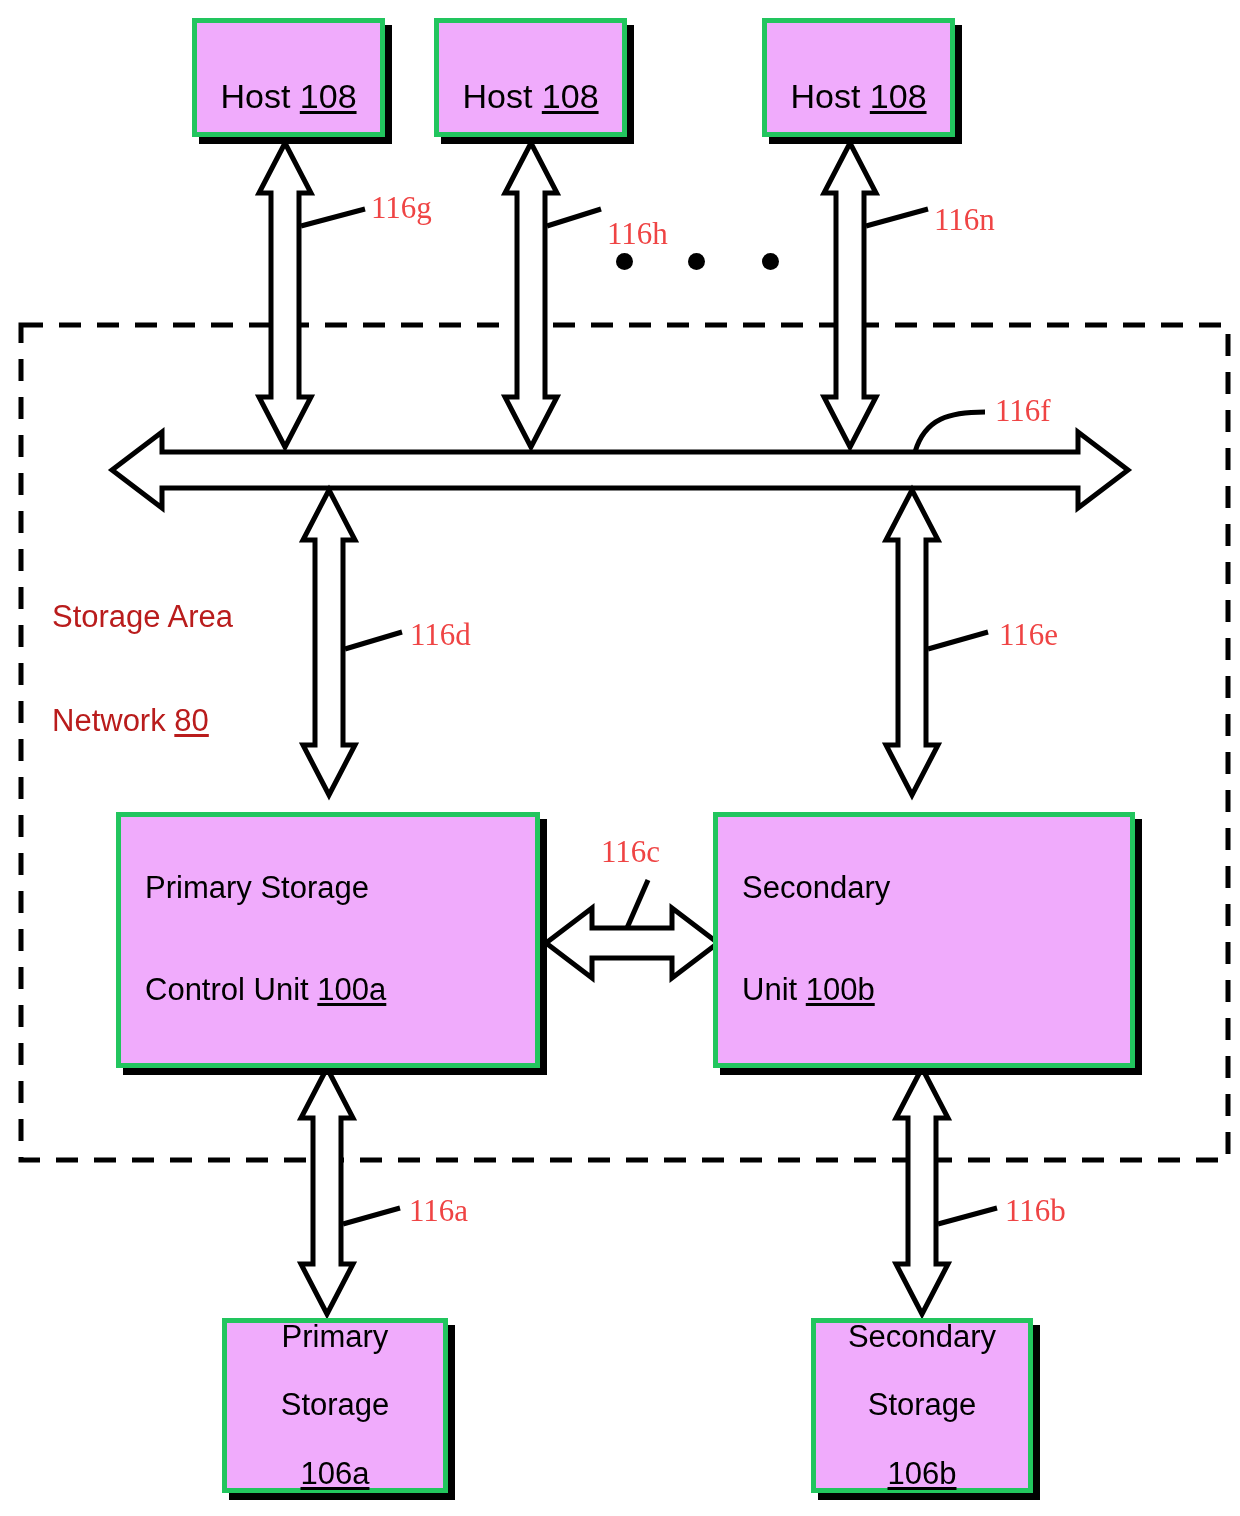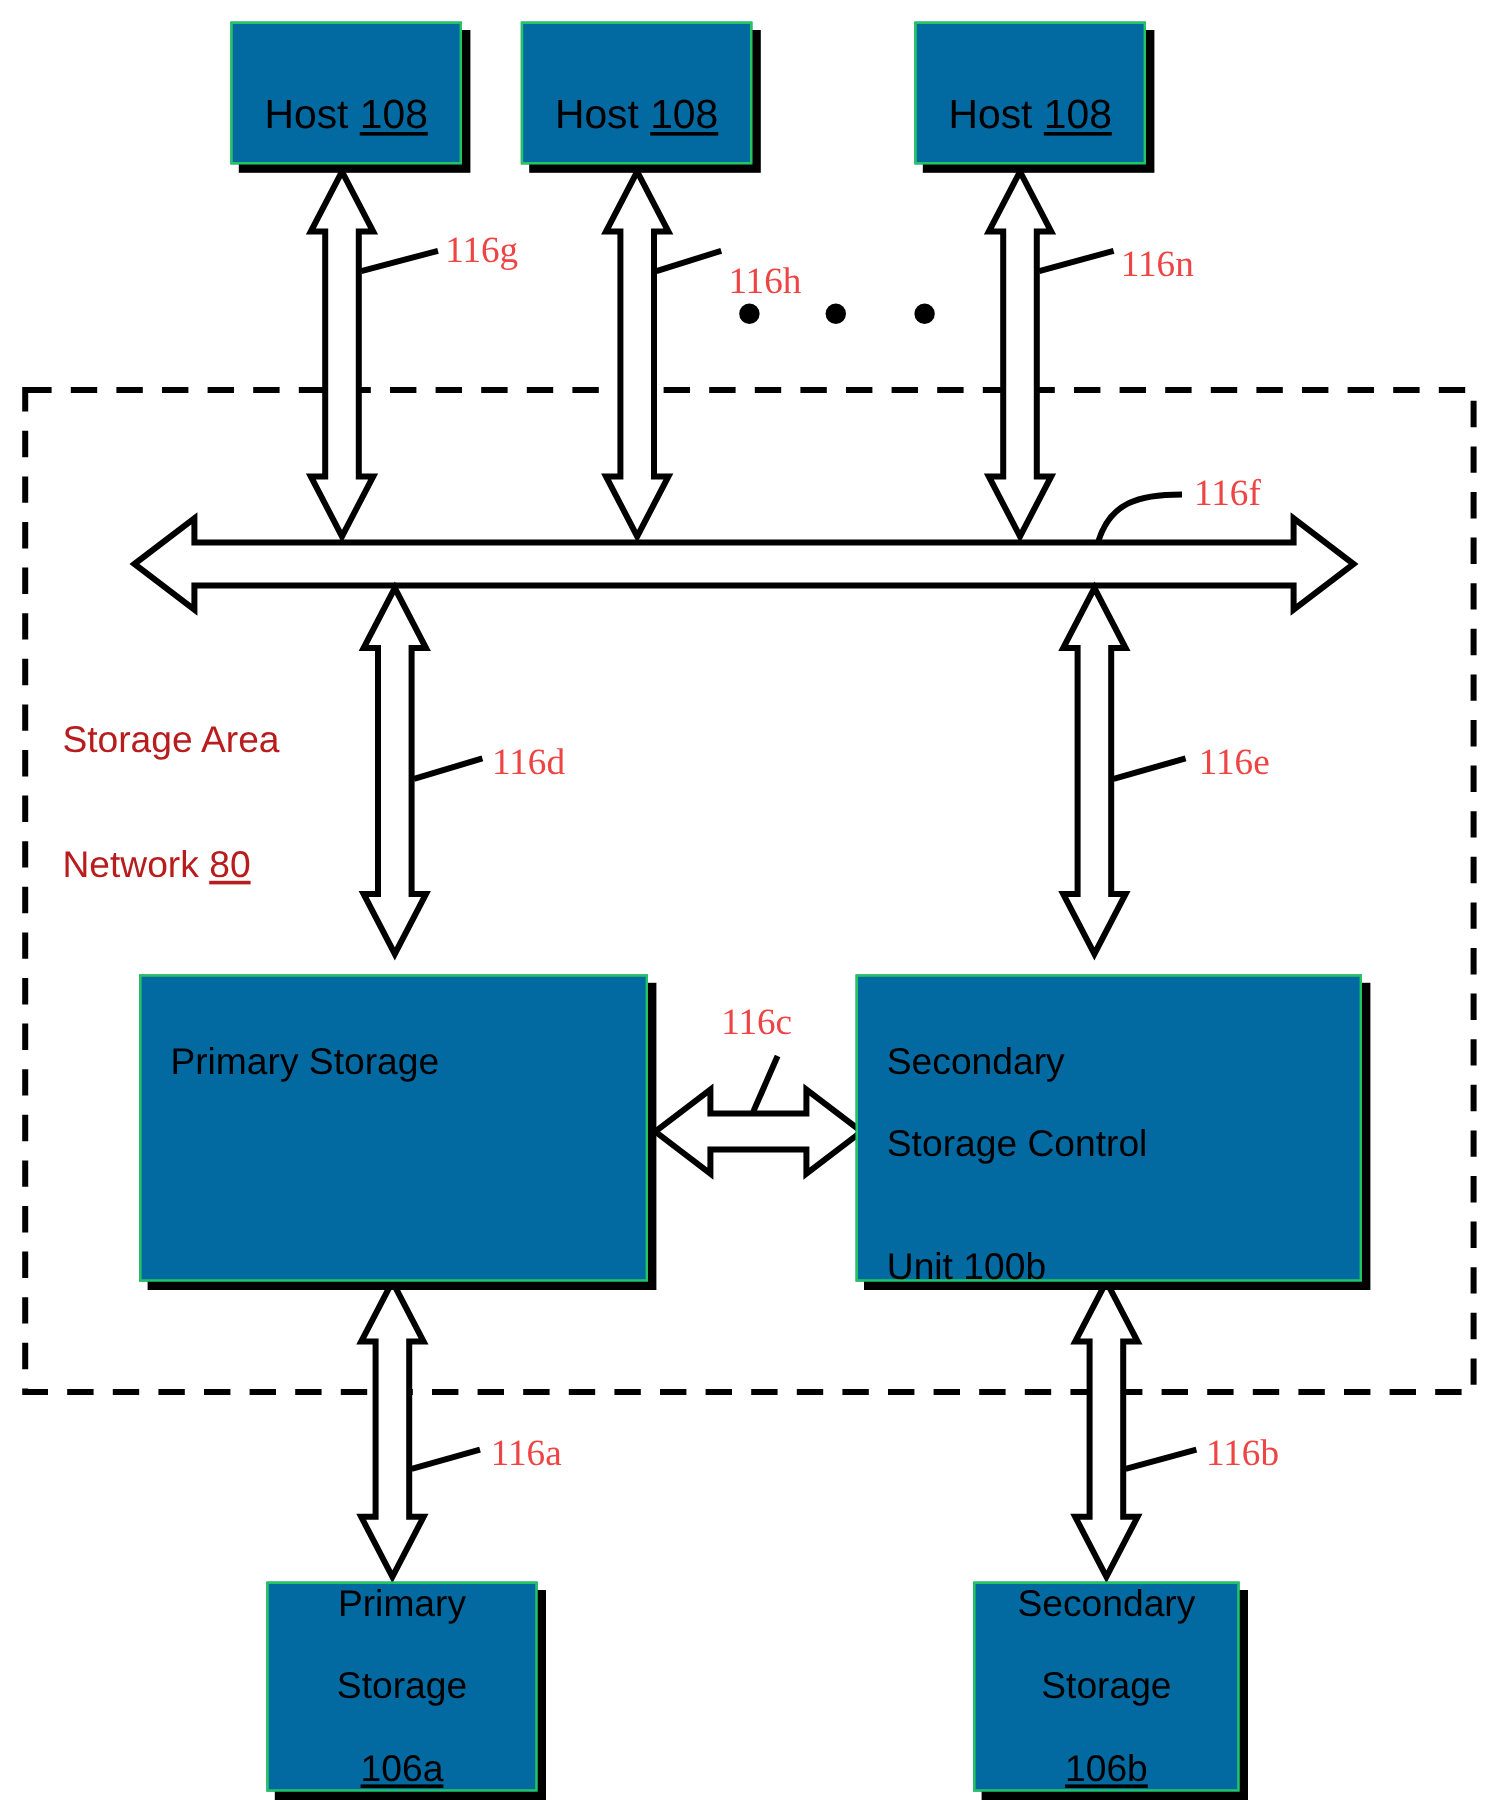--- a/index.html
+++ b/index.html
@@ -21,23 +21,23 @@
   svg.layer {
     position: absolute;
     left: 0;
     top: 0;
     width: 1240px;
     height: 1516px;
   }
   
   .node-box {
     position: absolute;
-    background: #0369a1;
+    background: #f0abfc;
     box-sizing: border-box;
-    border: 2px solid #22c55e;
+    border: 5px solid #22c55e;
     box-shadow: 7px 7px 0 0 #000000;
     z-index: 5;
   }
   .node-text {
     font-family: "Liberation Sans", sans-serif;
     color: #000000;
     line-height: 1.10;
     white-space: pre-line;
   }
   .host-box {
@@ -171,27 +171,29 @@
   <div class="san-label" style="left:52px; top:565px;">
     <div>Storage Area</div>
     <div>
       <span>Network</span> <u class="ref">80</u>
     </div>
   </div>
 
   <div class="node-box ctrl-box" style="left:116px; top:812px; width:424px; height:256px;">
     <div class="node-text ctrl-text">
       <div>Primary Storage</div>
+      <div>
+        <span>Control Unit</span> <u class="ref">100a</u>
+      </div>
     </div>
   </div>
 
   <div class="node-box ctrl-box" style="left:713px; top:812px; width:422px; height:256px;">
     <div class="node-text ctrl-text">
       <div>Secondary</div>
-      <div>Storage Control</div>
       <div>
         <span>Unit</span> <u class="ref">100b</u>
       </div>
     </div>
   </div>
 
   <div class="node-box storage-box" style="left:222px; top:1318px; width:226px; height:175px;">
     <div class="node-text storage-text">
       <div>Primary</div>
       <div>Storage</div>

